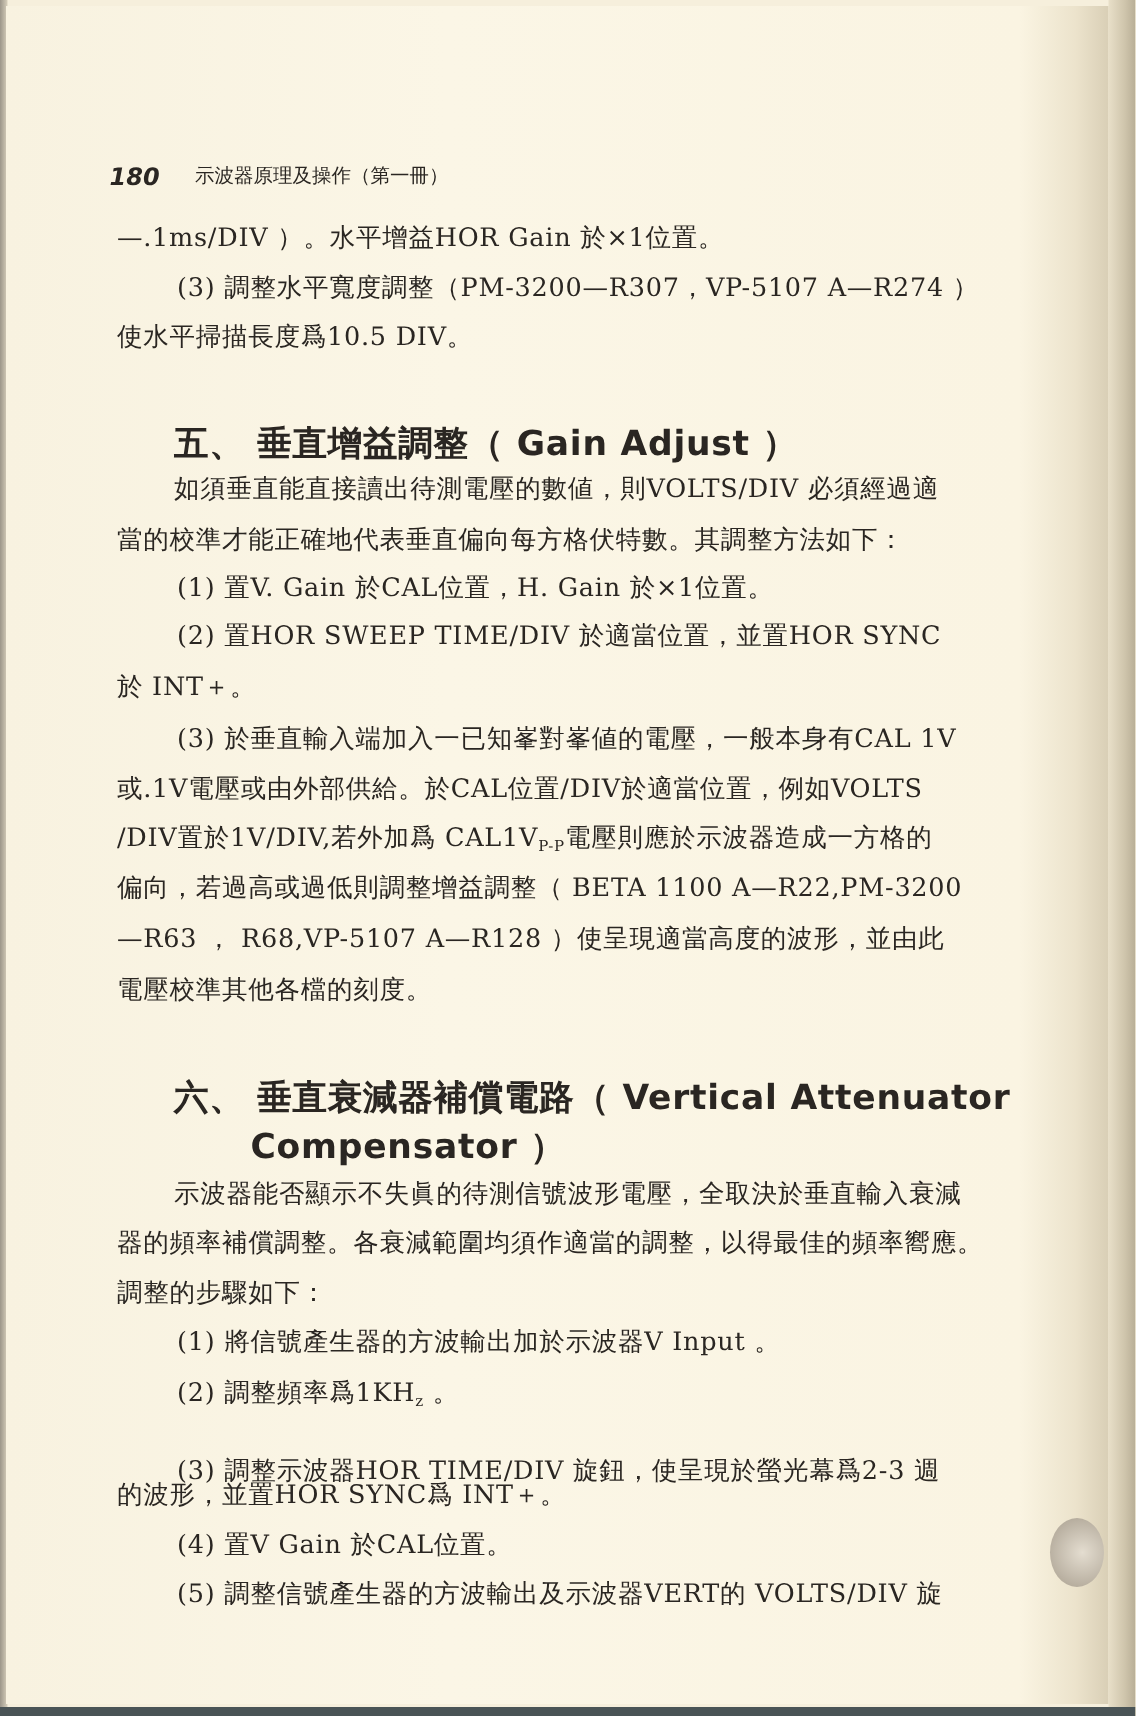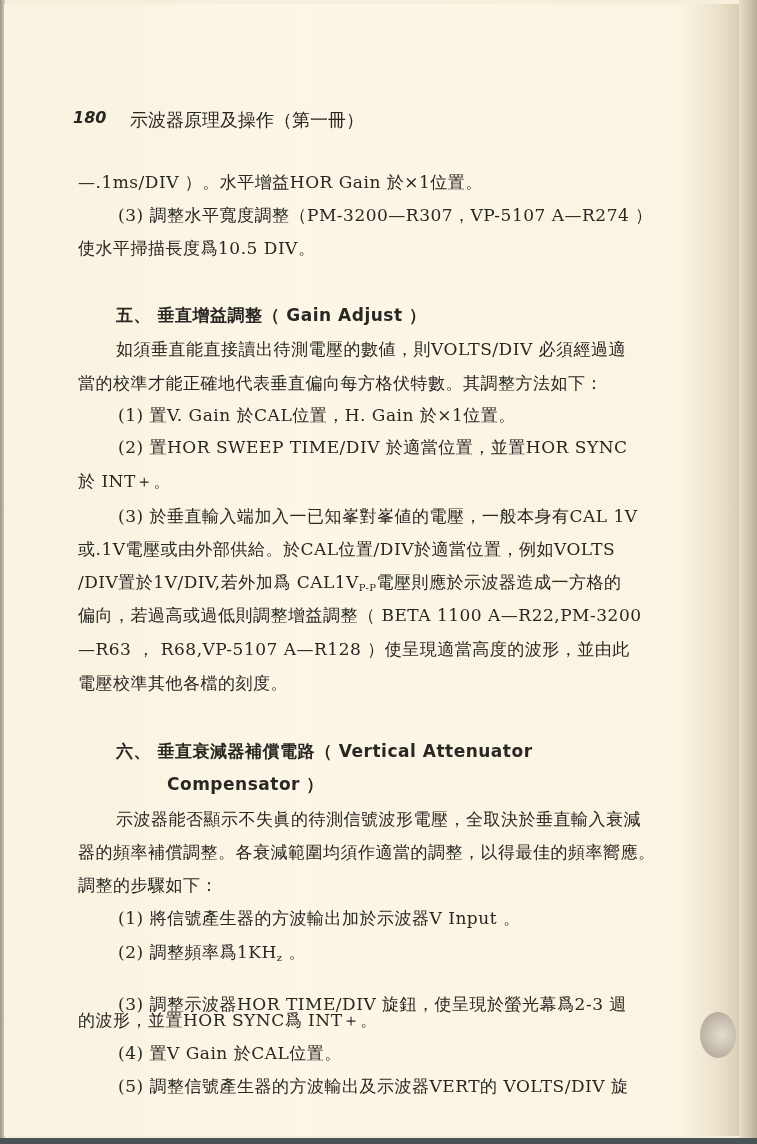--- a/index.html
+++ b/index.html
@@ -18,24 +18,24 @@
     background:linear-gradient(90deg,#e8dfc8,#cfc5ac 60%,#b8ae96);
   }
   .edge-bottom {
     position:absolute; left:0; bottom:0; width:757px; height:6px;
     background:#4a5456;
   }
   .edge-left {
     position:absolute; left:0; top:0; width:5px; height:1144px;
     background:linear-gradient(90deg,#9c968a,#d8d0bc);
   }
-  .line { position:absolute; left:0; font-size:17px; white-space:nowrap; letter-spacing:0.5px;margin-top:24px; }
+  .line { position:absolute; left:0; font-size:17px; white-space:nowrap; letter-spacing:0.5px; }
   .header-num { position:absolute; left:73px; top:108px; font-family:"DejaVu Sans", sans-serif; font-weight:bold; font-style:italic; font-size:16px;text-align:right; }
-  .header-title { position:absolute; left:130px; top:108px; font-size:18px; }
-  .heading { font-family:"DejaVu Sans", sans-serif; font-weight:bold; font-size:17px; }
+  .header-title { position:absolute; left:130px; top:108px; font-size:13px; }
+  .heading { font-family:"DejaVu Sans", sans-serif; font-weight:bold; font-size:23px; }
   .sub { font-size:10px; vertical-align:-3px; }
   .hole {
     position:absolute; left:700px; top:1012px; width:36px; height:46px; border-radius:50%;
     background:radial-gradient(circle at 60% 50%, #e4ddd0, #b9b0a1 70%, #a69d8c);
   }
 </style>
 </head>
 <body>
 
 <div class="edge-left"></div>

